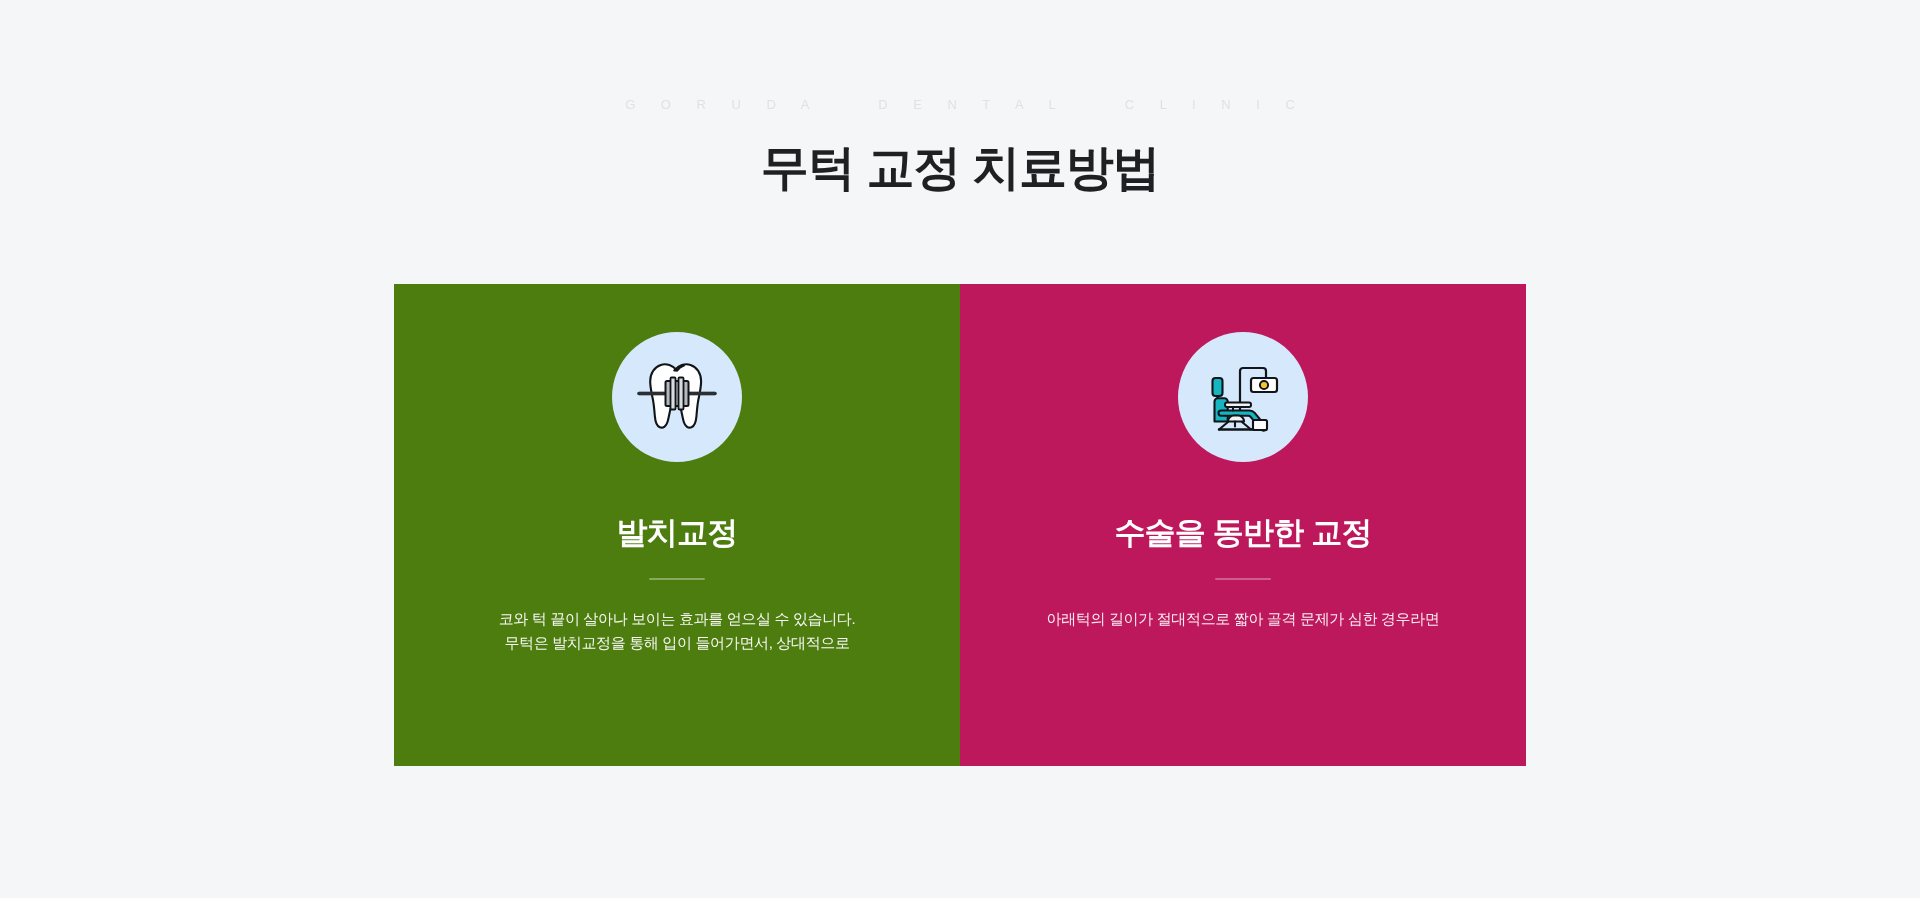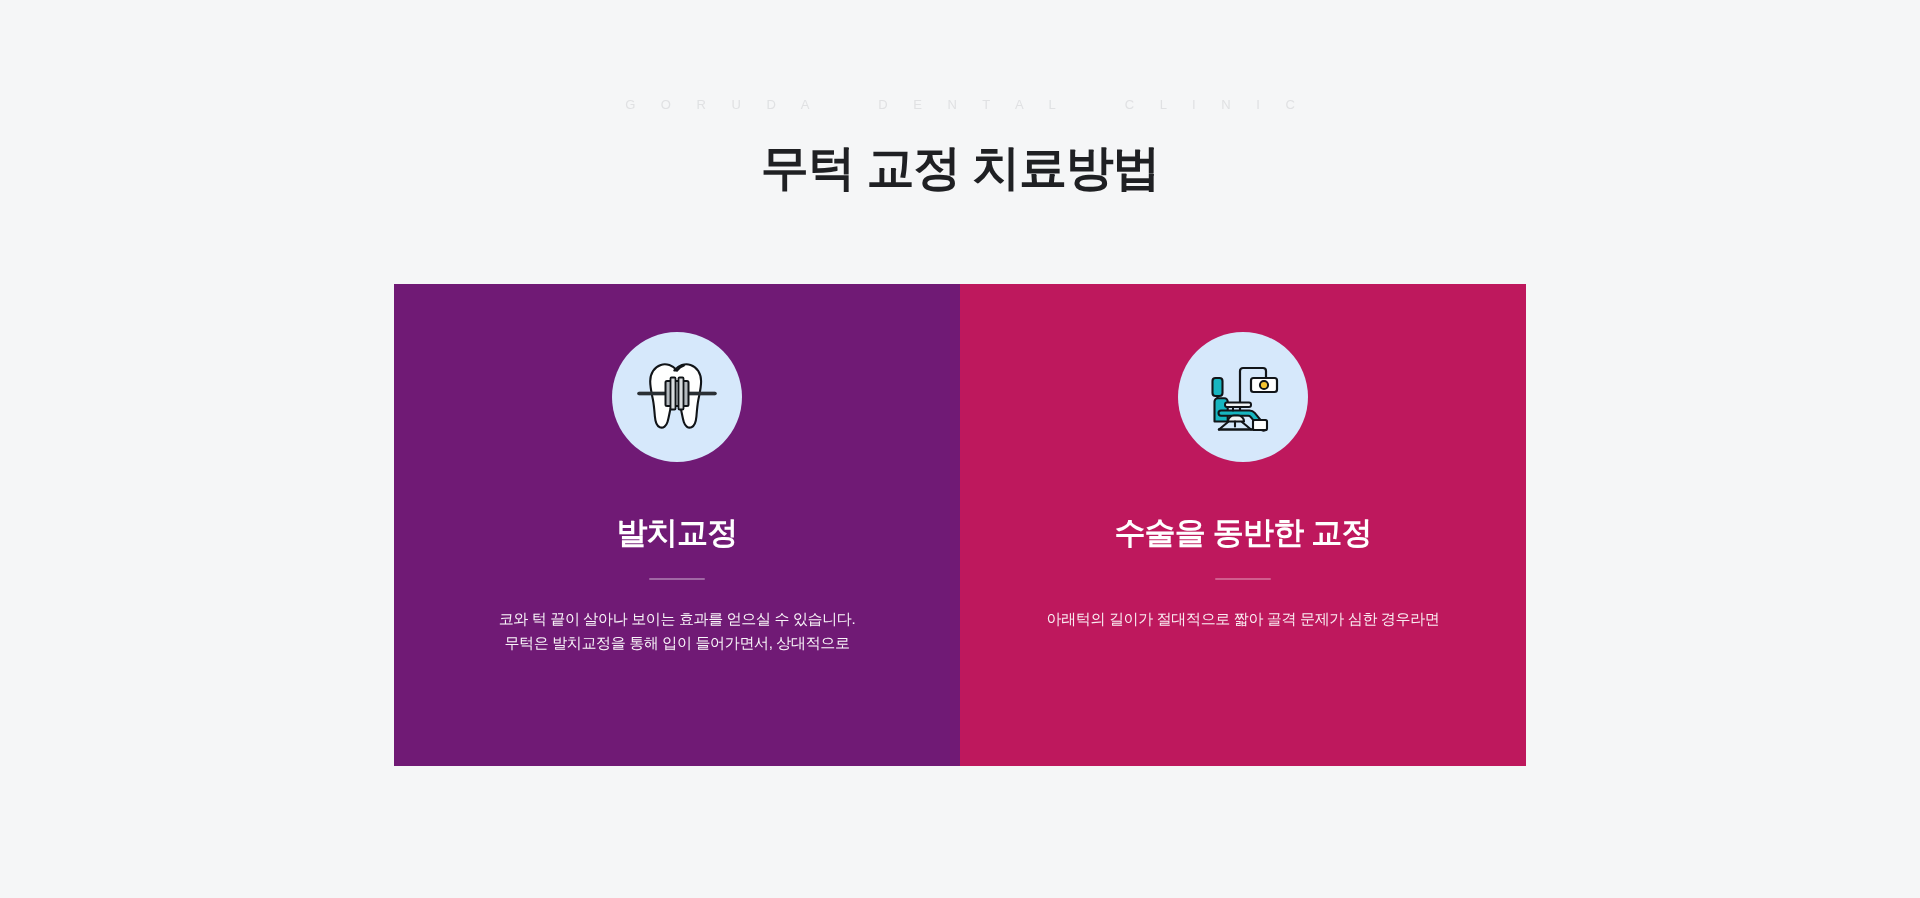--- a/index.html
+++ b/index.html
@@ -65,21 +65,21 @@
 
   .card {
     width: 566px;
     height: 482px;
     display: flex;
     flex-direction: column;
     align-items: center;
     position: relative;
   }
 
-  .card--primary   { background: #701a75; }
+  .card--primary   { background: #4d7c0f; }
   .card--secondary { background: #be185d; }
 
   
   .icon-circle {
     margin-top: 48px;
     width: 130px;
     height: 130px;
     border-radius: 50%;
     background: #d6e8fb;
     display: flex;

